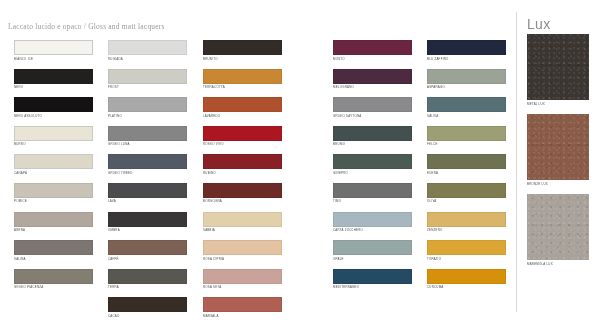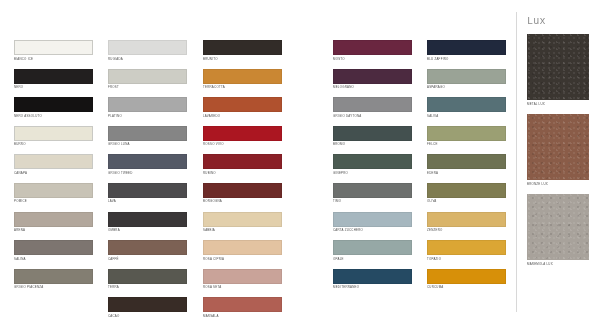--- a/index.html
+++ b/index.html
@@ -16,22 +16,22 @@
     font-size:14px;color:#8c8c8c;letter-spacing:.3px;font-weight:400;
   }
   .subtitle{
     position:absolute;left:8px;top:22px;
     font-family:"Liberation Serif", serif;
     font-size:7.5px;color:#9a9a9a;letter-spacing:.2px;
   }
 
   .lux-title{
     position:absolute;left:527px;top:16px;
-    font-family:Liberation Mono, monospace;
-    font-size:10px;color:#8c8c8c;letter-spacing:.3px;
+    font-family:Liberation Sans, sans-serif;
+    font-size:14px;color:#8c8c8c;letter-spacing:.3px;
   }
 
   .divider{
     position:absolute;left:516px;top:12px;width:1px;height:300px;
     background:#d8d8d8;
   }
 
   .grid{position:absolute;top:40px;left:0;width:600px;height:284px;}
 
   .col{position:absolute;top:0;width:87px;}
@@ -64,20 +64,21 @@
     display:block;margin-top:2px;
     font-size:2.9px;line-height:4px;color:#4d4d4d;
     letter-spacing:.25px;text-transform:uppercase;white-space:nowrap;
   }
 </style>
 </head>
 <body>
 
 <div id="page">
 
+  <div class="subtitle">Laccato lucido e opaco / Gloss and matt lacquers</div>
 
   <div class="divider"></div>
   <div class="lux-title">Lux</div>
 
   <div class="grid">
     <div class="col c1">
         <div class="sw-item">
           <span class="sw light" style="background: rgb(244, 243, 238);"></span>
           <span class="sw-label">BIANCO ICE</span>
         </div>

